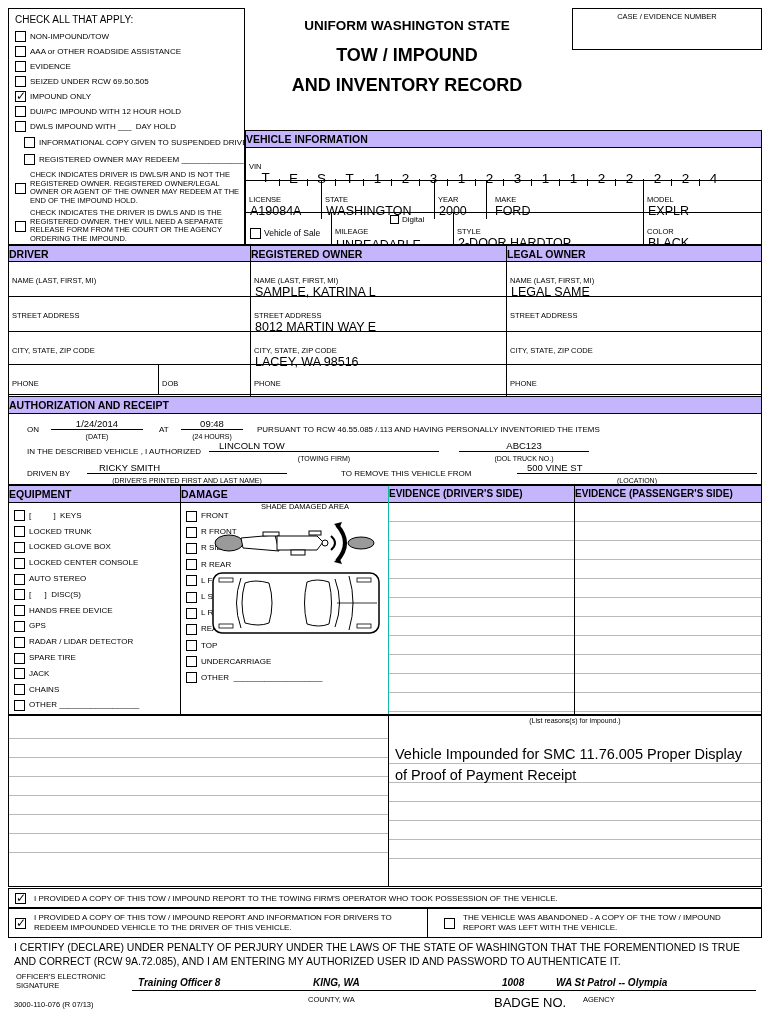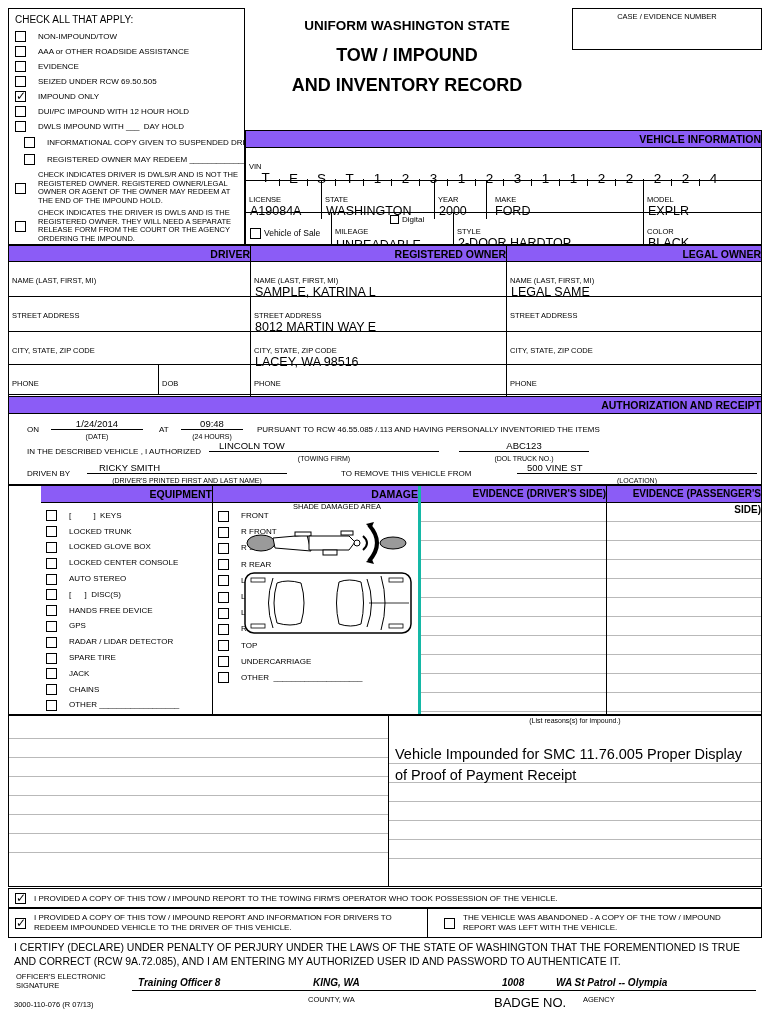--- a/index.html
+++ b/index.html
@@ -1,26 +1,26 @@
 <!DOCTYPE html>
 <html><head>
 <meta charset="utf-8">
 <style>
   * { margin:0; padding:0; box-sizing:border-box; }
   html,body { background:#fff; }
   body { width:770px; height:1024px; font-family:"Liberation Sans","DejaVu Sans",sans-serif; color:#000; position:relative; }
   .page { position:absolute; left:0; top:0; width:770px; height:1024px; background:#fff; }
   .abs { position:absolute; }
   .box { border:1px solid #000; background:#fff; }
-  .hbar { background:#8b5cf6; border-bottom:1px solid #000; font-weight:bold; font-size:10.5px; text-align:right; height:17px; line-height:16px; }
+  .hbar { background:#c4b5fd; border-bottom:1px solid #000; font-weight:bold; font-size:10.5px; text-align:left; height:17px; line-height:16px; }
   .lbl { font-size:7.5px; padding:14px 0 0 3px; line-height:9px; }
   .val { font-size:12.5px; padding:0 0 0 4px; line-height:15px; }
   .cb { width:11px; height:11px; border:1px solid #000; background:#fff; flex:none; position:relative; display:inline-block; }
   .cb.checked::after { content:"\2713"; position:absolute; left:0px; top:-3px; font-size:12px; font-weight:bold; }
-  .cbrow { display:flex; align-items:center; gap:12px; }
+  .cbrow { display:flex; align-items:center; gap:4px; }
   .cbl { font-size:8px; white-space:pre; line-height:10px; }
   .rule { height:19px; border-bottom:1px solid #b9b9b9; }
   .ucell { display:inline-block; border-bottom:1px solid #000; text-align:center; font-size:9.5px; vertical-align:bottom; }
   .sublbl { font-size:7px; text-align:center; line-height:8px; }
   .authlbl { font-size:8px; }
   svg { display:block; }
 </style>
 </head>
 <body>
 
@@ -262,21 +262,21 @@
 
       <span class="authlbl abs" style="left:18px;top:55px;">DRIVEN BY</span>
       <span class="ucell abs" style="left:78px;top:48px;width:200px;text-align:left;padding-left:12px;">RICKY SMITH</span>
       <span class="sublbl abs" style="left:78px;top:63px;width:200px;">(DRIVER'S PRINTED FIRST AND LAST NAME)</span>
       <span class="authlbl abs" style="left:332px;top:55px;">TO REMOVE THIS VEHICLE FROM</span>
       <span class="ucell abs" style="left:508px;top:48px;width:240px;text-align:left;padding-left:10px;">500 VINE ST</span>
       <span class="sublbl abs" style="left:508px;top:63px;width:240px;">(LOCATION)</span>
     </div>
   </div>
 
-  <div class="abs box" style="left:8px;top:485px;width:754px;height:230px;display:flex;padding-left:32px;">
+  <div class="abs box" style="left:8px;top:485px;width:754px;height:230px;display:flex;">
 
     <div style="width:172px;border-right:1px solid #000;">
       <div class="hbar">EQUIPMENT</div>
       <div style="padding:5px 0 0 5px;">
         <div class="cbrow" style="height:15.8px">
             <span class="cb"></span>
             <span class="cbl">[          ]  KEYS</span>
           </div>
         <div class="cbrow" style="height:15.8px">
             <span class="cb"></span>
@@ -322,21 +322,21 @@
             <span class="cb"></span>
             <span class="cbl">CHAINS</span>
           </div>
         <div class="cbrow" style="height:15.8px">
             <span class="cb"></span>
             <span class="cbl">OTHER __________________</span>
           </div>
       </div>
     </div>
 
-    <div style="width:208px;border-right:3px solid #14b8a6;position:relative;">
+    <div style="width:208px;border-right:1px solid #14b8a6;position:relative;">
       <div class="hbar">DAMAGE</div>
       <div style="padding:5px 0 0 5px;width:95px;">
         <div class="cbrow" style="height:16.2px">
             <span class="cb"></span>
             <span class="cbl">FRONT</span>
           </div>
         <div class="cbrow" style="height:16.2px">
             <span class="cb"></span>
             <span class="cbl">R FRONT</span>
           </div>

